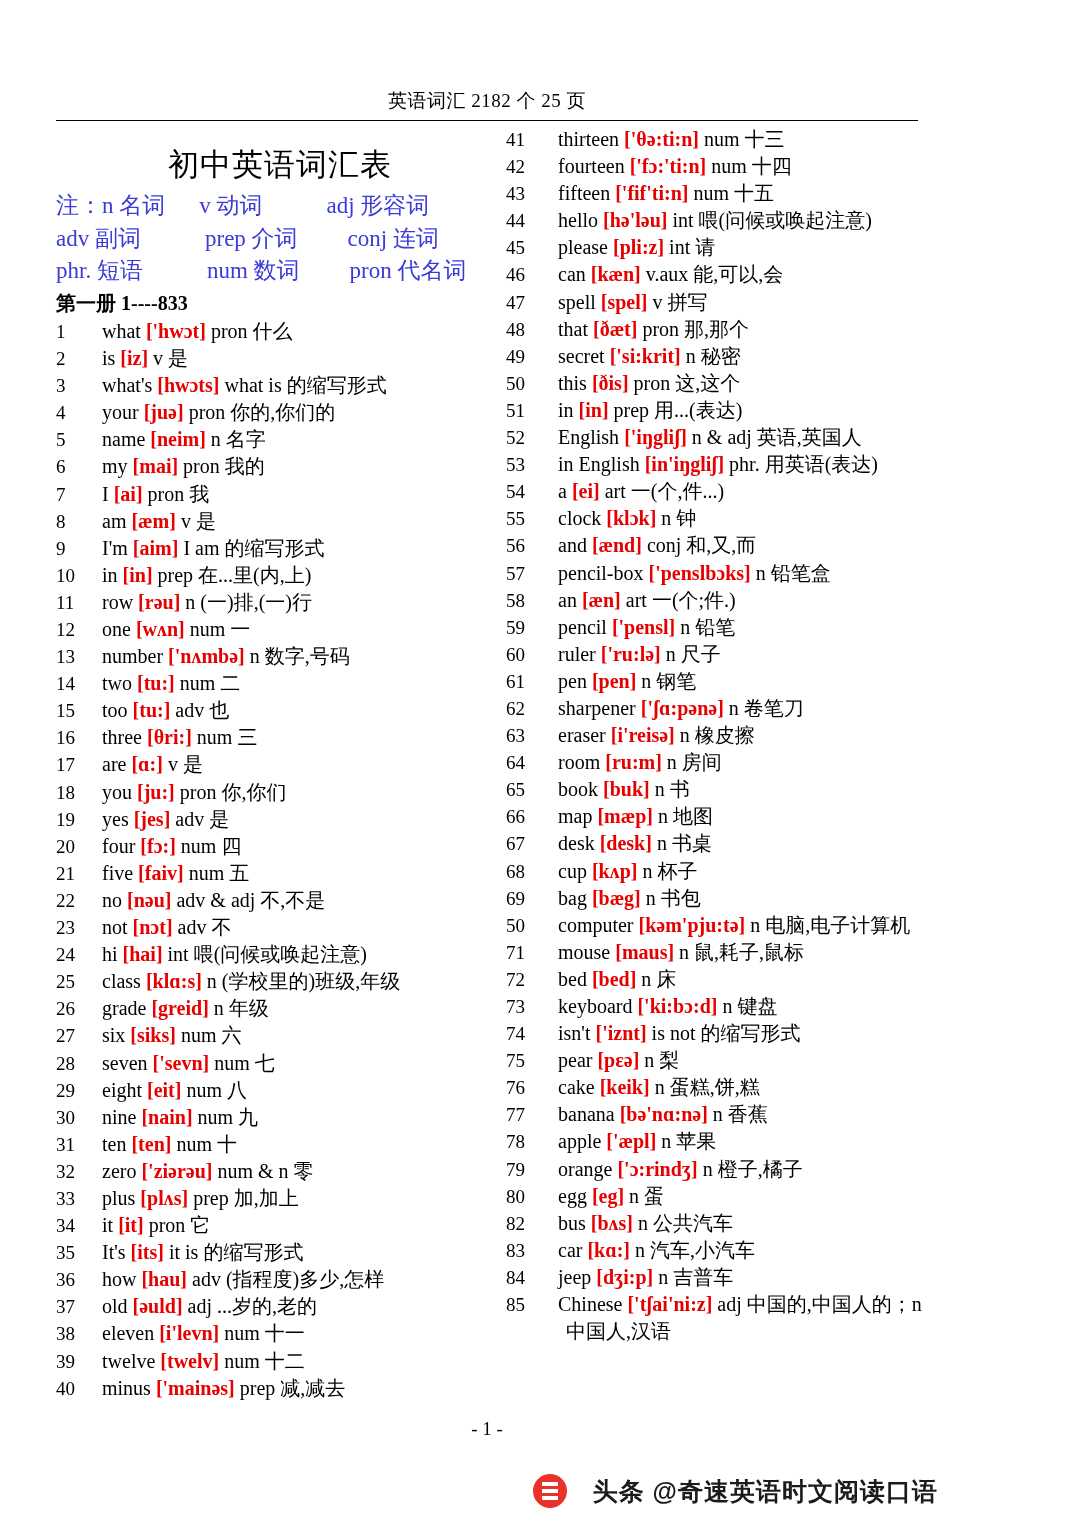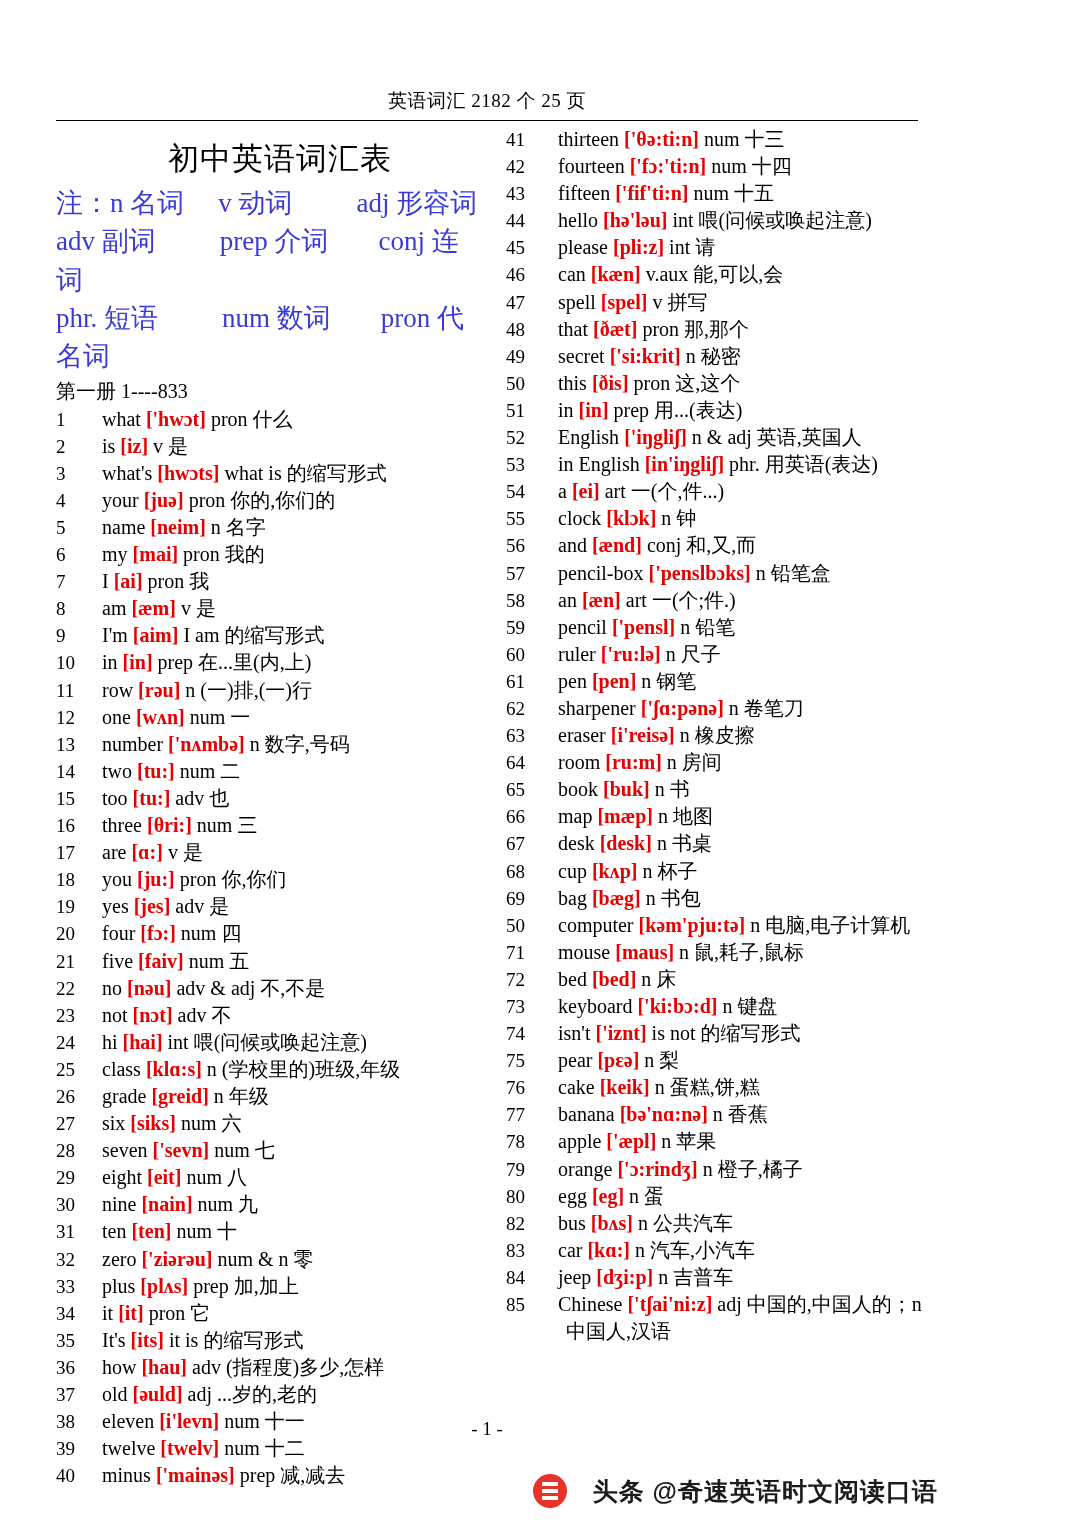--- a/index.html
+++ b/index.html
@@ -47,36 +47,37 @@
     position: relative;
   }
   .col.right {
     margin-left: 22px;
   }
   
   .title {
     font-size: 31px;
     text-align: center;
     padding-left: 20px;
-    margin-top: 12px;
+    margin-top: 18px;
     margin-bottom: 4px;
     letter-spacing: 1px;
   }
   .note {
     color: #3a3ad6;
-    font-size: 27px;
+    font-size: 23px;
     line-height: 1.42;
     margin-bottom: 2px;
   }
   .note .gap1 { display:inline-block; width: 34px; }
   .note .gap2 { display:inline-block; width: 64px; }
   .note .gap3 { display:inline-block; width: 50px; }
   .volume {
     font-size: 20px;
     margin-bottom: 1px;
+    font-weight: bold;
   }
   
   .entry {
     display: flex;
     font-size: 20px;
     line-height: 1.355;
     align-items: baseline;
     white-space: nowrap;
   }
   .num {

